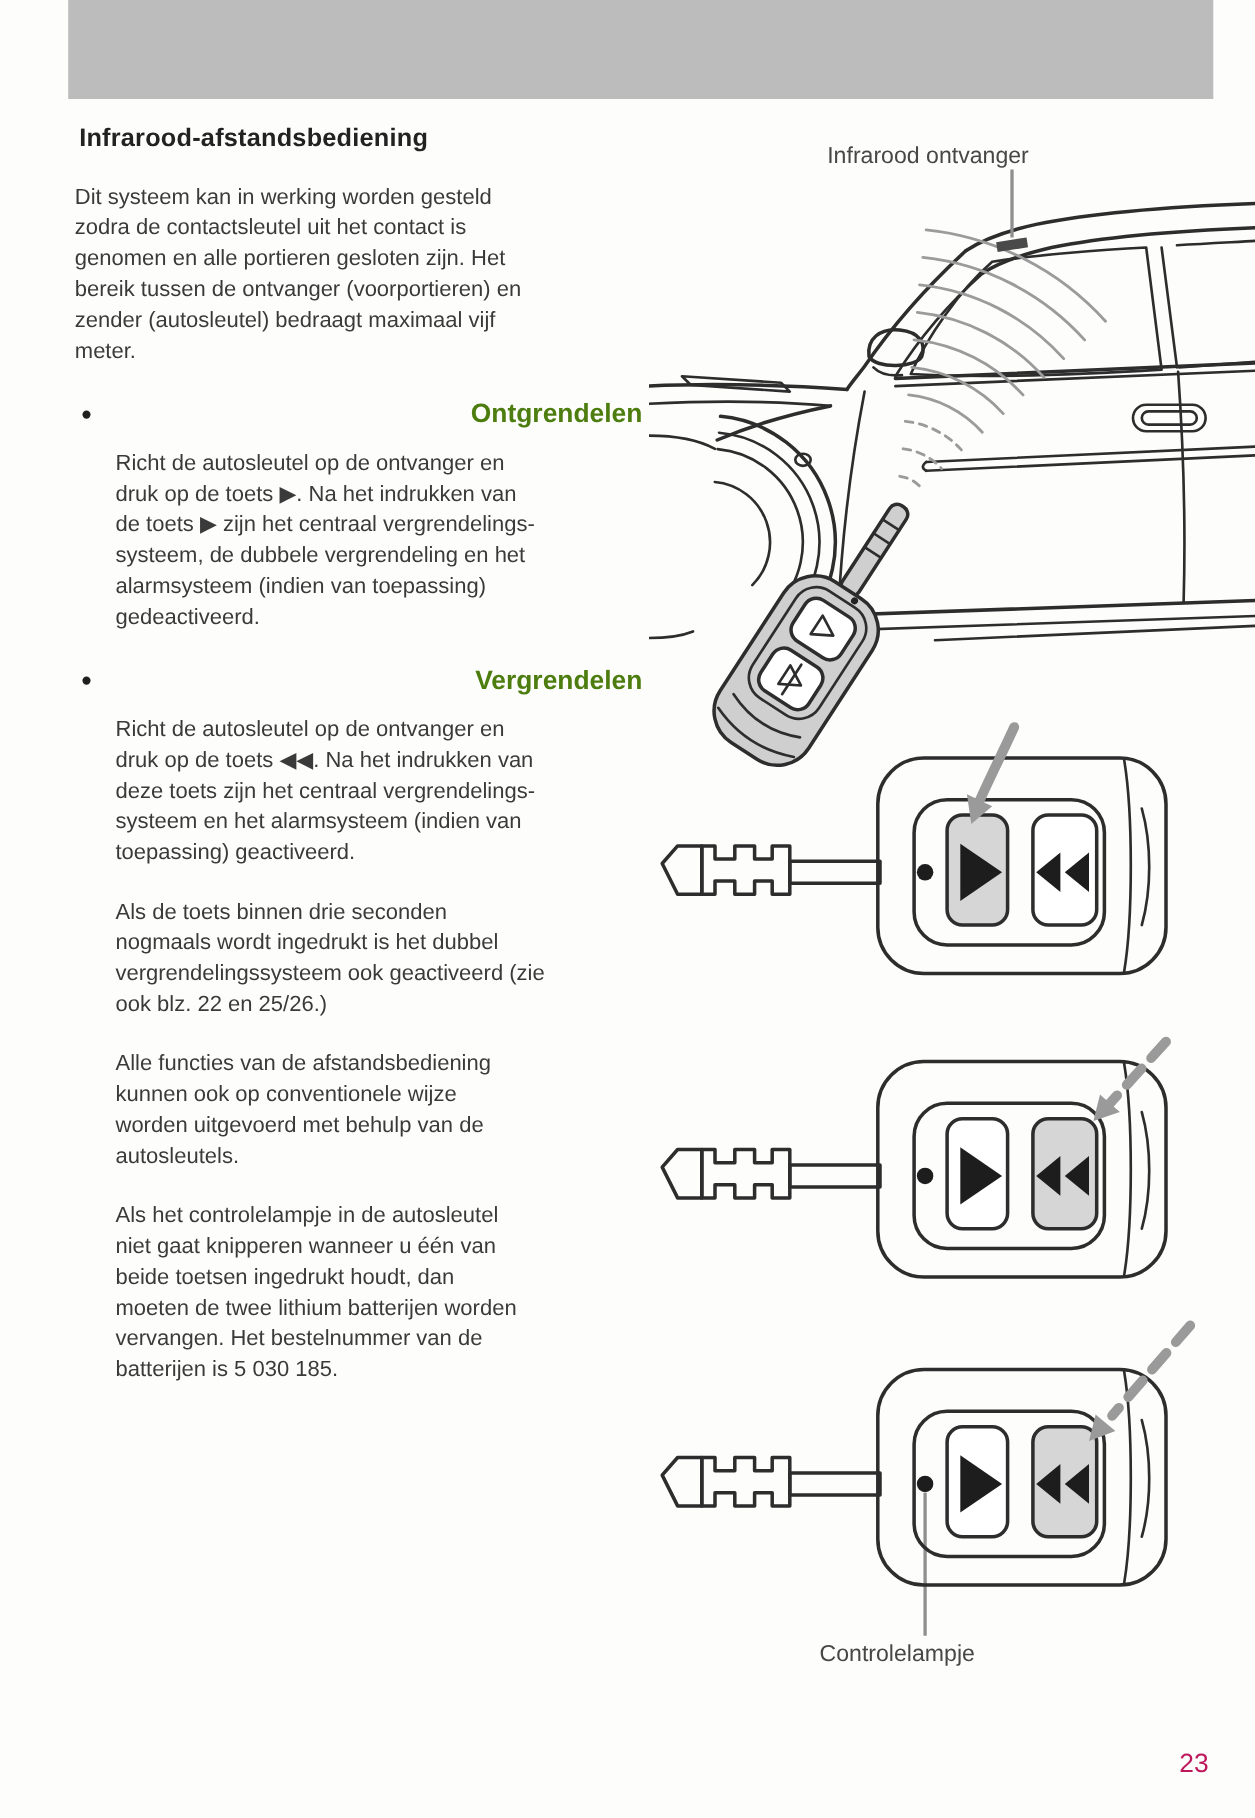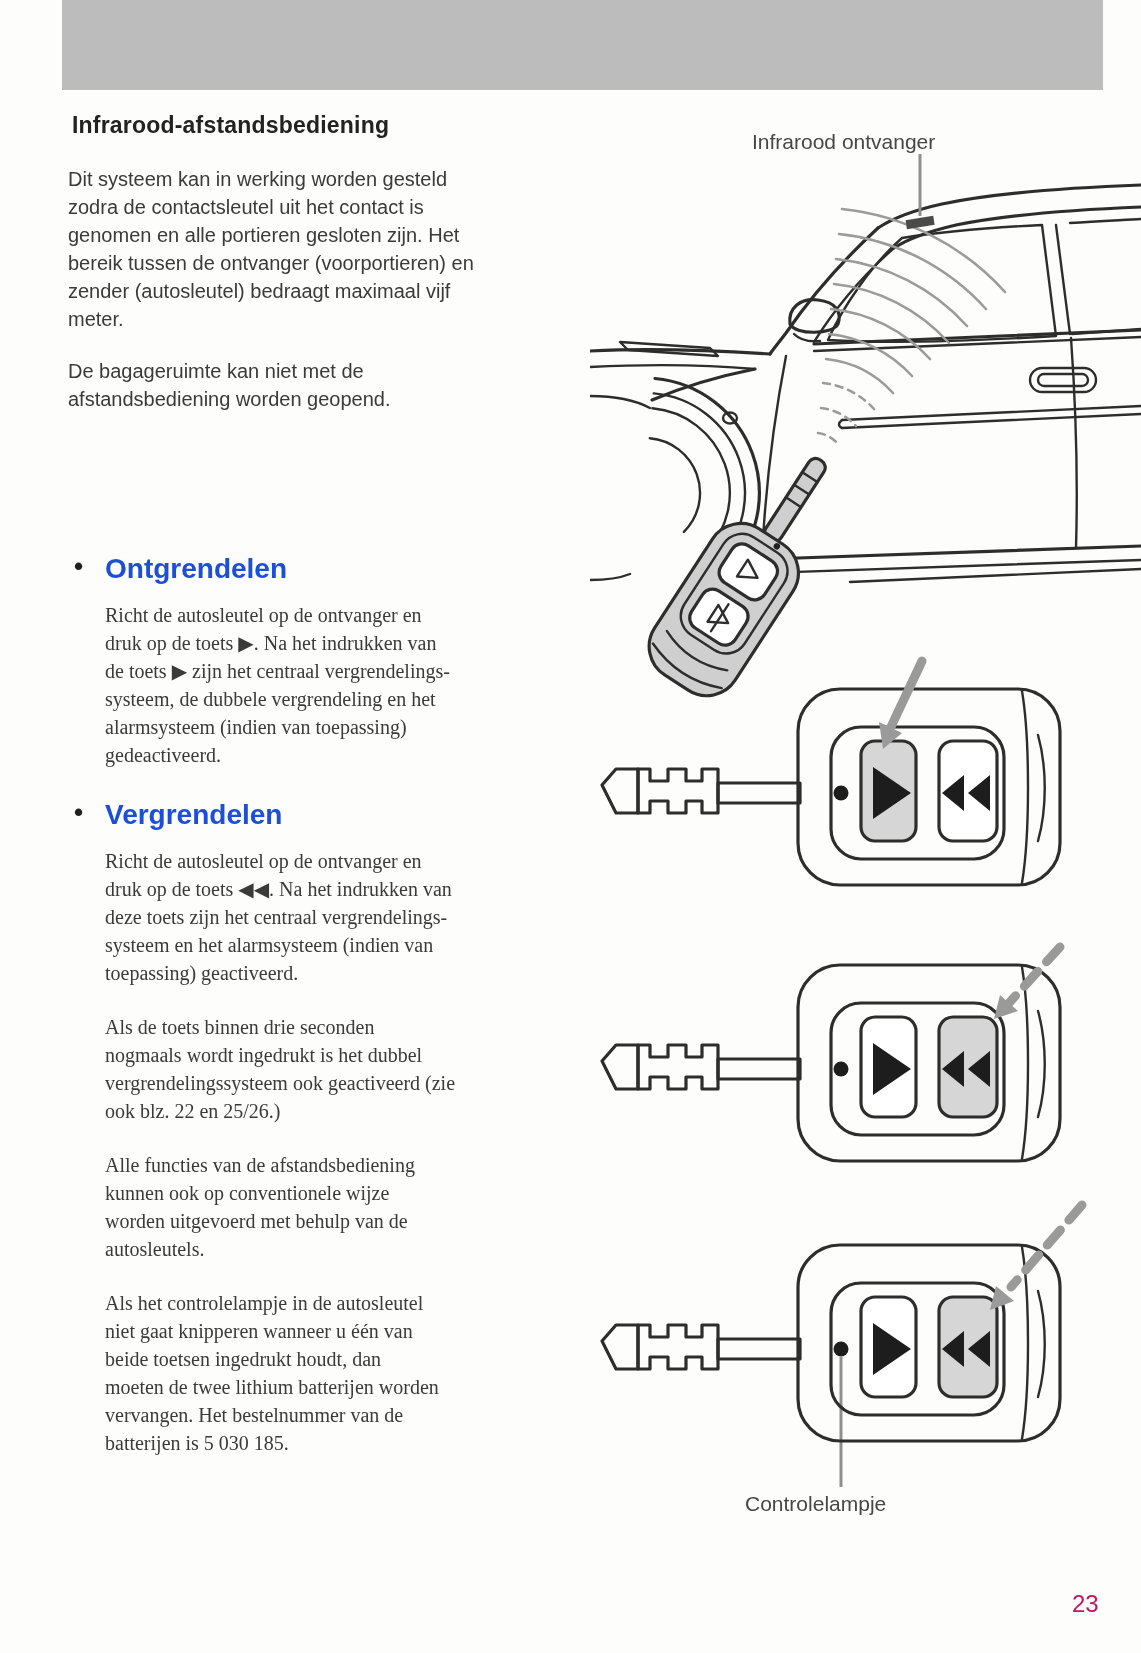--- a/index.html
+++ b/index.html
@@ -9,24 +9,24 @@
     font-family:"Liberation Sans","DejaVu Sans",sans-serif;
     color:#3a3a3a;
   }
   .banner{position:absolute;left:62px;top:0;width:1041px;height:90px;background:#bcbcbc;}
   
   .text-col{position:absolute;left:68px;top:112px;width:516px;}
   .doc-title{font-size:23px;font-weight:bold;color:#222;margin:0 0 26px 4px;letter-spacing:.2px;}
   .para{font-size:20px;line-height:28px;white-space:pre-line;margin:0 0 24px 0;}
   .gap-big{margin-bottom:140px;}
   .sec{margin:0;}
-  .sec-head{position:relative;font-size:28px;font-weight:bold;color:#1d4ed8;
-            margin:30px 0 16px 0;padding-left:37px;white-space:pre-line;}
+  .sec-head{position:relative;font-size:24px;font-weight:bold;color:#4d7c0f;
+            margin:30px 0 16px 0;padding-left:37px;white-space:pre-line;text-align:right;}
   .sec-head::before{content:"\2022";position:absolute;left:6px;top:-2px;font-size:26px;color:#1f1f1f;}
-  .sec .para{margin-left:37px;margin-bottom:26px;font-family:Liberation Serif, serif;}
+  .sec .para{margin-left:37px;margin-bottom:26px;}
   
   .fig-label{position:absolute;font-size:21px;color:#474747;text-align:left;}
   #lbl-receiver{left:752px;top:130px;width:232px;}
   #lbl-indicator{left:745px;top:1492px;width:232px;}
   .car-svg{position:absolute;left:590px;top:128px;}
   .fob-svg{position:absolute;left:590px;}
   #fob1{top:639px;} #fob2{top:915px;} #fob3{top:1195px;}
   .page-num{position:absolute;left:1072px;top:1590px;font-size:24px;color:#be185d;}
   
   .ln{fill:none;stroke:#2d2d2d;stroke-width:3.2;stroke-linecap:round;stroke-linejoin:round;}
@@ -55,22 +55,20 @@
 
 <div class="text-col">
   <h1 class="doc-title">Infrarood-afstandsbediening</h1>
 
   <p class="para">Dit systeem kan in werking worden gesteld
 zodra de contactsleutel uit het contact is
 genomen en alle portieren gesloten zijn. Het
 bereik tussen de ontvanger (voorportieren) en
 zender (autosleutel) bedraagt maximaal vijf
 meter.</p>
-  <p class="para gap-big">De bagageruimte kan niet met de
-afstandsbediening worden geopend.</p>
 
   <div class="sec">
     <div class="sec-head">Ontgrendelen</div>
     <p class="para">Richt de autosleutel op de ontvanger en
 druk op de toets ▶. Na het indrukken van
 de toets ▶ zijn het centraal vergrendelings-
 systeem, de dubbele vergrendeling en het
 alarmsysteem (indien van toepassing)
 gedeactiveerd.</p>
   </div>

